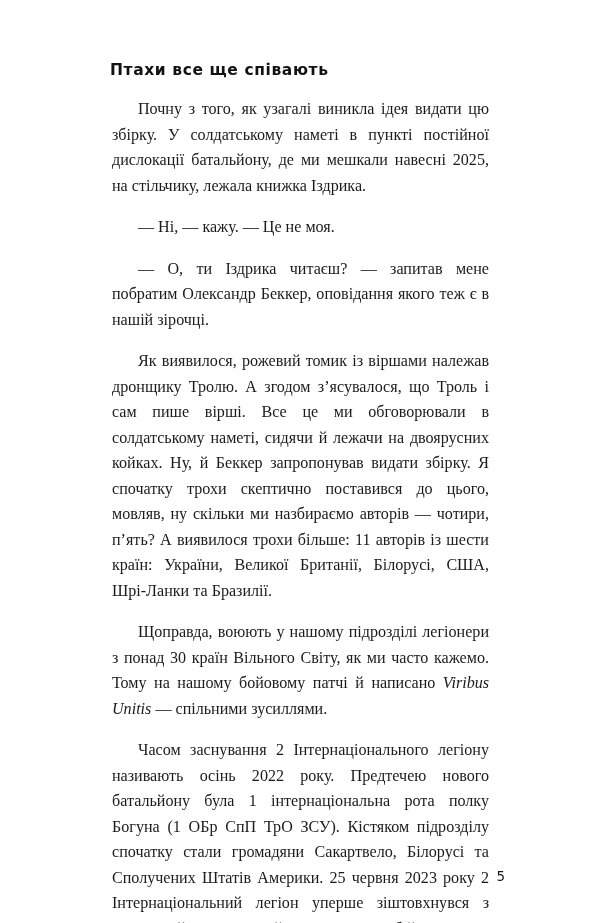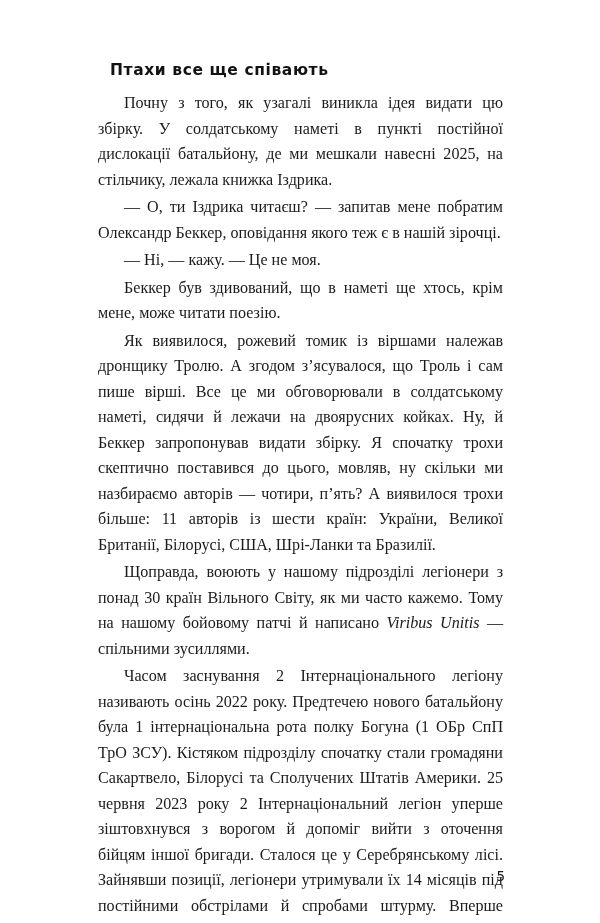--- a/index.html
+++ b/index.html
@@ -37,21 +37,21 @@
     font-family: "DejaVu Sans", "Liberation Sans", sans-serif;
     font-weight: bold;
     font-size: 15.5px;
     letter-spacing: 0.6px;
     color: #121212;
     margin: 0 0 10px 14px;
     line-height: 1.3;
   }
 
   p.para {
-    margin: 2px;
+    margin: 16px;
     font-size: 16.1px;
     line-height: 25.5px;
     text-align: justify;
     text-justify: inter-word;
     text-indent: 26px;
     hyphens: manual;
     color: #1b1b1b;
   }
 
   p.para.dialogue {
@@ -76,25 +76,24 @@
 <body>
 
 <div class="page">
 
   <div class="text-block">
 
     <h1 class="chapter-title">Птахи все ще співають</h1>
 
     <p class="para">Почну з того, як узагалі виникла ідея видати цю збірку. У солдатському наметі в пункті постійної дислокації батальйону, де ми мешкали навесні 2025, на стільчику, лежала книжка Іздрика.</p>
 
+    <p class="para dialogue">— Ні, — кажу. — Це не моя.</p>
+
     <p class="para dialogue">— О, ти Іздрика читаєш? — запитав мене побратим Олександр Беккер, оповідання якого теж є в нашій зірочці.</p>
 
-    <p class="para dialogue">— Ні, — кажу. — Це не моя.</p>
-
-    <p class="para">Беккер був здивований, що в наметі ще хтось, крім мене, може читати поезію.</p>
 
     <p class="para">Як виявилося, рожевий томик із віршами належав дронщику Тролю. А згодом з’ясувалося, що Троль і сам пише вірші. Все це ми обговорювали в солдатському наметі, сидячи й лежачи на двоярусних койках. Ну, й Беккер запропонував видати збірку. Я спочатку трохи скептично поставився до цього, мовляв, ну скільки ми назбираємо авторів — чотири, п’ять? А виявилося трохи більше: 11 авторів із шести країн: України, Великої Британії, Білорусі, США, Шрі-Ланки та Бразилії.</p>
 
     <p class="para"><span>Щоправда, воюють у нашому підрозділі легіонери з понад 30 країн Вільного Світу, як ми часто кажемо. Тому на нашому бойовому патчі й написано </span><em class="lat">Viribus Unitis</em><span> — спільними зусиллями.</span></p>
 
     <p class="para">Часом заснування 2 Інтернаціонального легіону називають осінь 2022 року. Предтечею нового батальйону була 1 інтернаціональна рота полку Богуна (1 ОБр СпП ТрО ЗСУ). Кістяком підрозділу спочатку стали громадяни Сакартвело, Білорусі та Сполучених Штатів Америки. 25 червня 2023 року 2 Інтернаціональний легіон уперше зіштовхнувся з ворогом й допоміг вийти з оточення бійцям іншої бригади. Сталося це у Серебрянському лісі. Зайнявши позиції, легіонери утримували їх 14 місяців під постійними обстрілами й спробами штурму. Вперше більш ніж кілометровий район оборони утримували добровольці інтернаціонального підрозділу Збройних сил України. Серед них були й автори нашої збірки — Флетчер, Хімік, Цезар, О’Коннор, Гленна — й автор малюнків білорус Ден.</p>
 
   </div>
 
   <div class="page-number">5</div>

